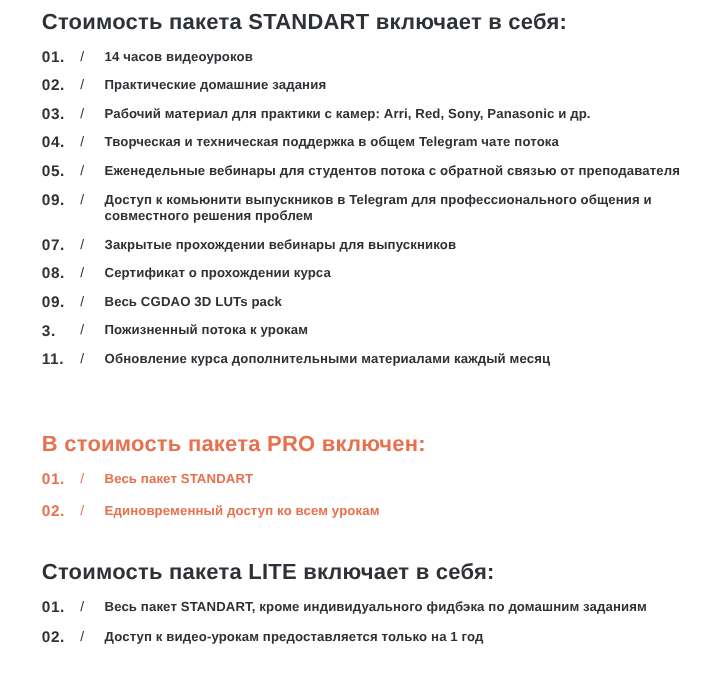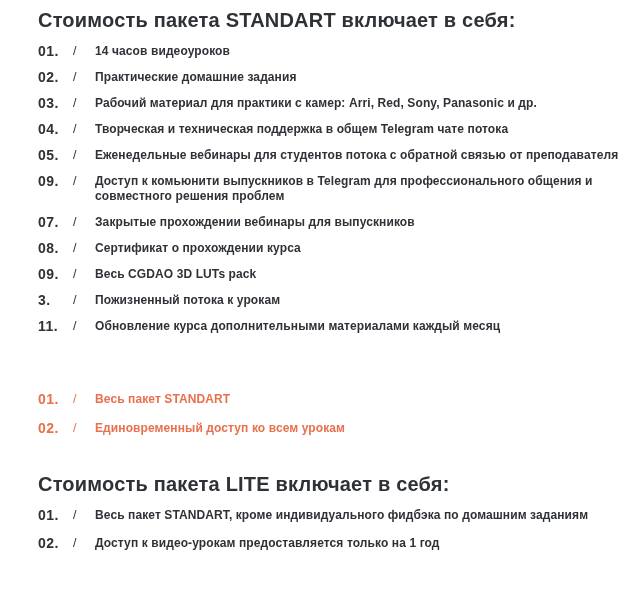--- a/index.html
+++ b/index.html
@@ -138,20 +138,21 @@
       </div>
       <div class="item">
         <span class="num">11.</span>
         <span class="slash">/</span>
         <span class="text">Обновление курса дополнительными материалами каждый месяц</span>
       </div>
     </div>
   </div>
 
   <div class="section section-pro">
+    <h2 class="section-title">В стоимость пакета PRO включен:</h2>
     <div class="list">
       <div class="item">
         <span class="num">01.</span>
         <span class="slash">/</span>
         <span class="text">Весь пакет STANDART</span>
       </div>
       <div class="item">
         <span class="num">02.</span>
         <span class="slash">/</span>
         <span class="text">Единовременный доступ ко всем урокам</span>

